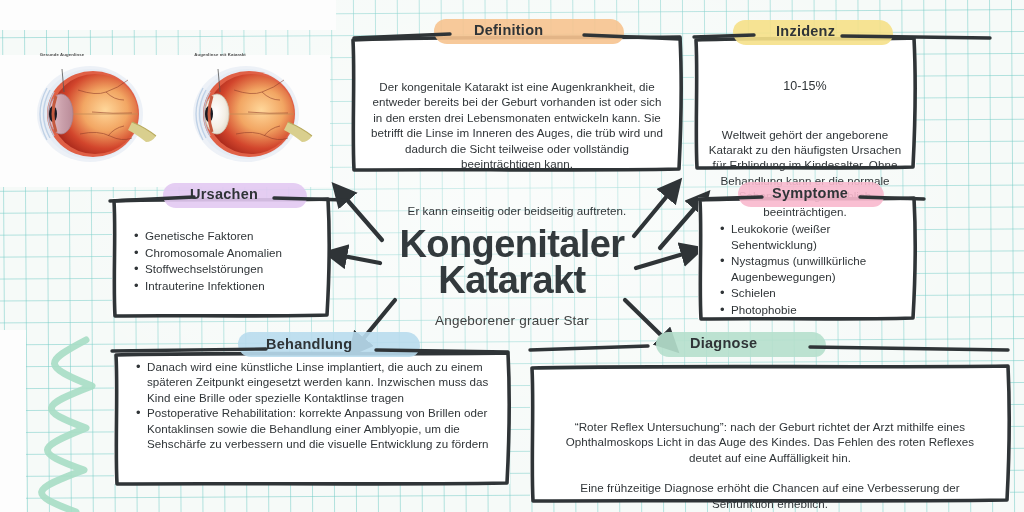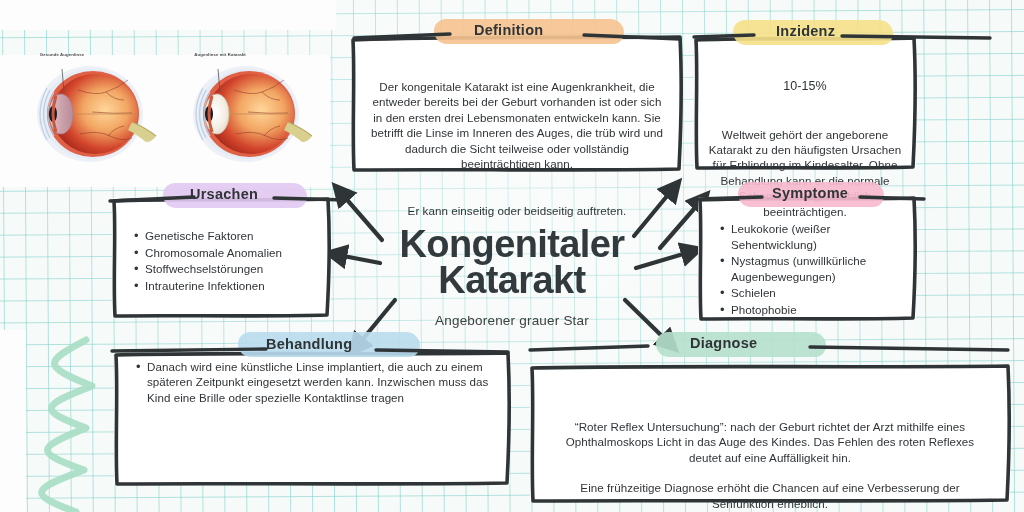--- a/index.html
+++ b/index.html
@@ -314,20 +314,21 @@
   </svg>
   <div class="hl-title" style="left:266px;top:336px;">Behandlung</div>
 
   <div class="box" style="left:114px;top:352px;width:396px;height:132px;">
     <svg class="frame" viewBox="0 0 402 138" preserveAspectRatio="none">
       <path d="M5 6 C 110 3, 290 6, 397 4 C 399 44, 398 96, 396 134 C 280 136, 110 134, 6 135 C 4 96, 7 44, 5 6 Z" fill="none" stroke="#2f3437" stroke-width="3.6" stroke-linejoin="round"></path>
     </svg>
     <div class="inner" style="padding:7px 12px 0 18px;">
       <ul class="bullets tight">
         <li>Danach wird eine künstliche Linse implantiert, die auch zu einem späteren Zeitpunkt eingesetzt werden kann. Inzwischen muss das Kind eine Brille oder spezielle Kontaktlinse tragen</li>
+        <li>Postoperative Rehabilitation: korrekte Anpassung von Brillen oder Kontaklinsen sowie die Behandlung einer Amblyopie, um die Sehschärfe zu verbessern und die visuelle Entwicklung zu fördern</li>
       </ul>
     </div>
   </div>
 
   <div class="hl" style="left: 656px; top: 332px; width: 170px; background: rgb(182, 224, 205);"></div>
   <svg class="tick" style="left:528px;top:342px;width:482px;height:14px;" viewBox="0 0 482 14">
     <path d="M2 8 L 120 4" stroke="#2f3437" stroke-width="3.4" stroke-linecap="round" fill="none"></path>
     <path d="M282 5 L 480 8" stroke="#2f3437" stroke-width="3.4" stroke-linecap="round" fill="none"></path>
   </svg>
   <div class="hl-title" style="left:690px;top:335px;">Diagnose</div>

